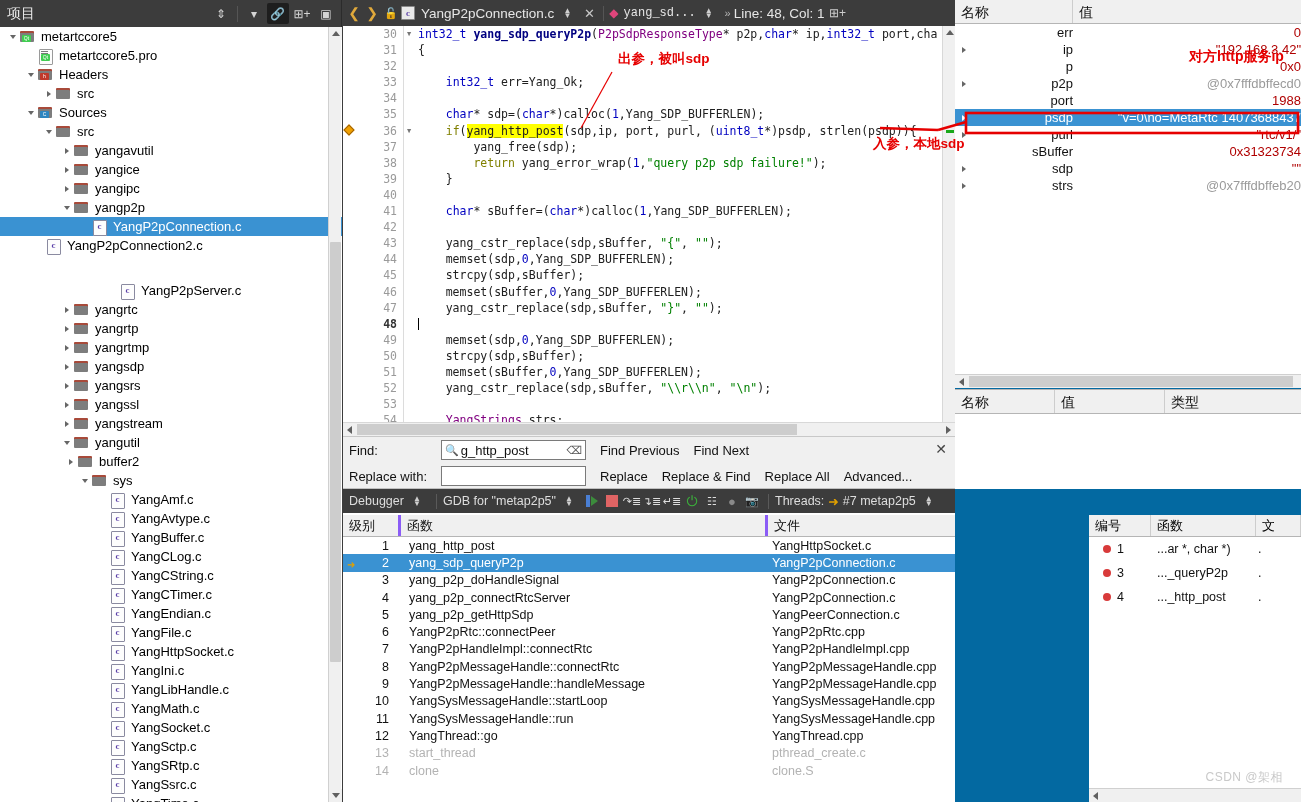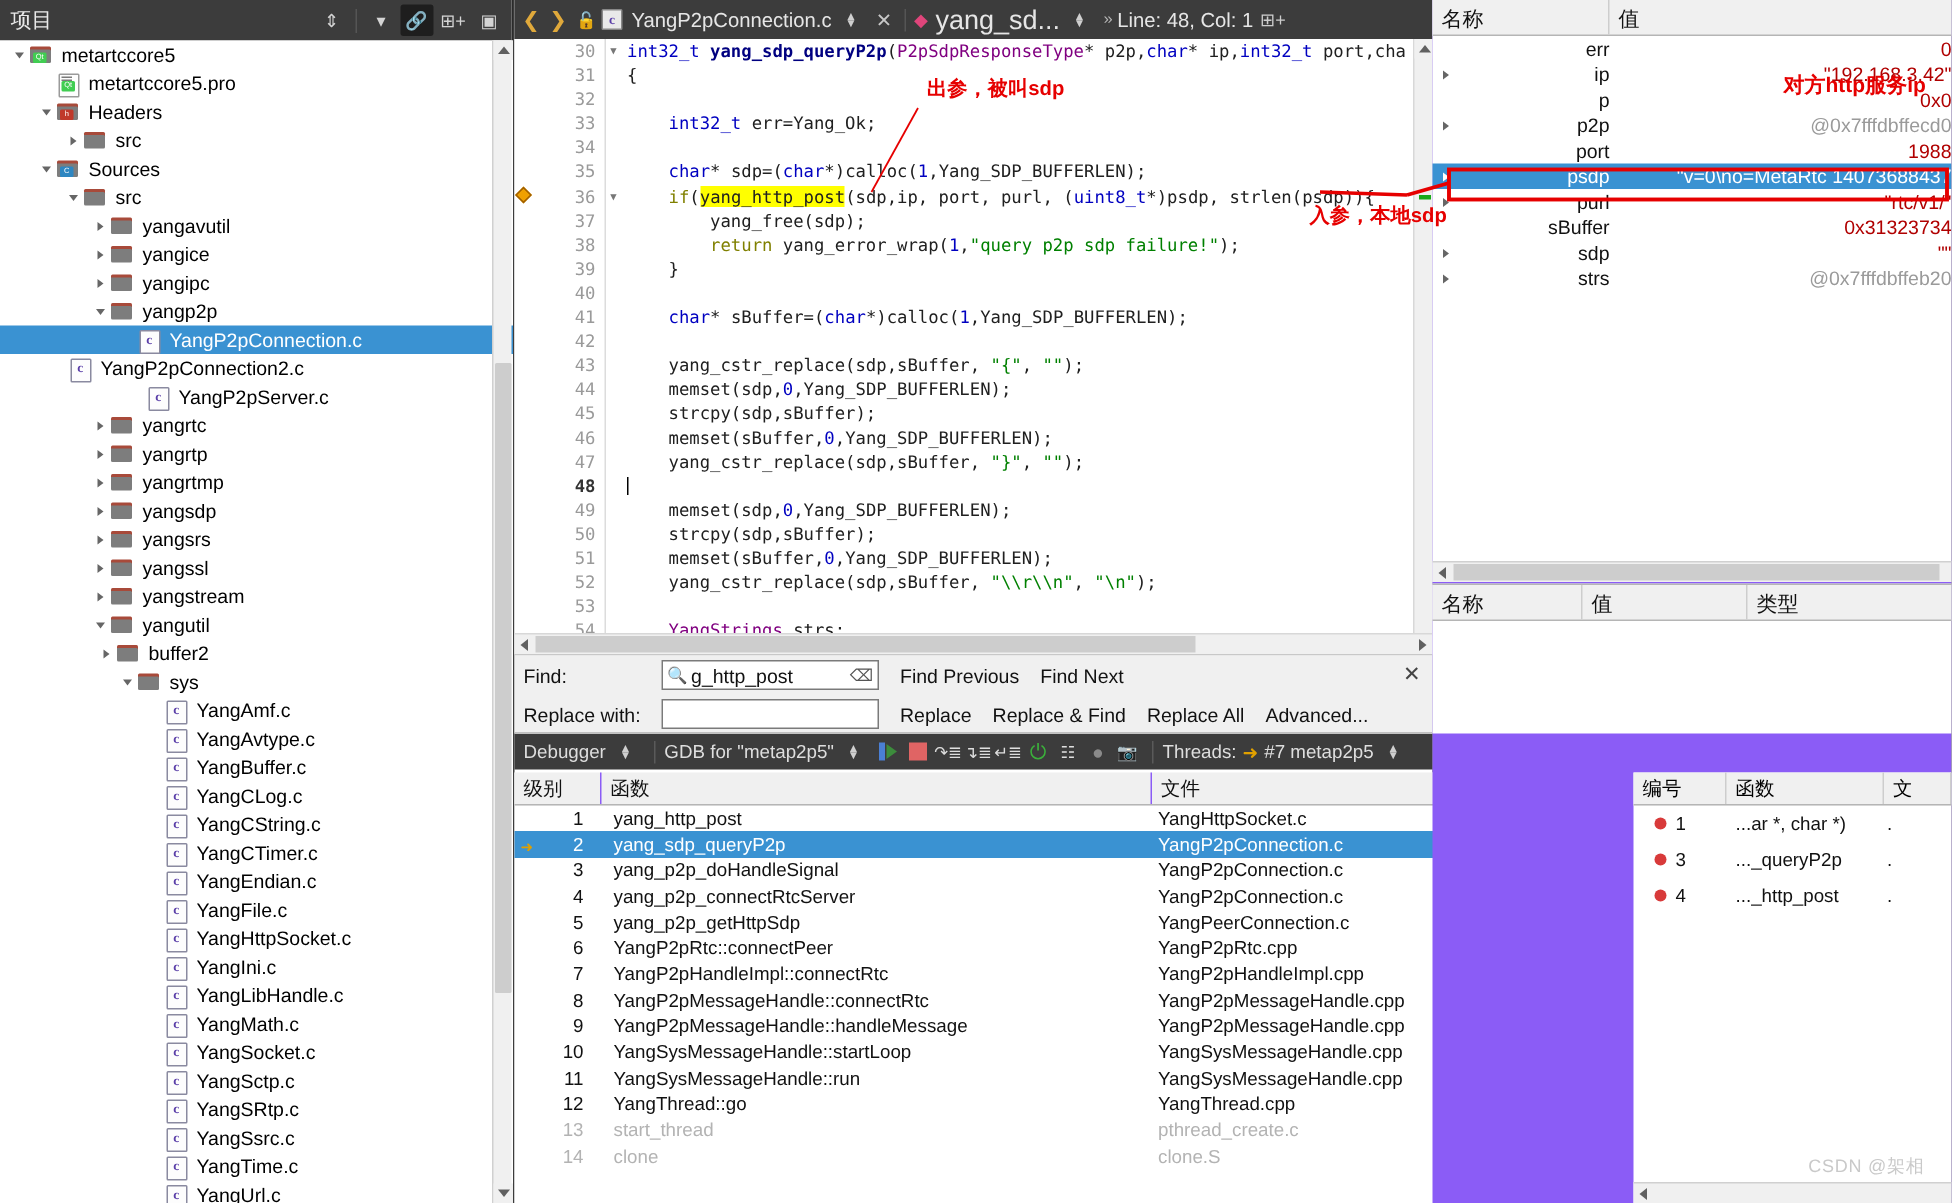--- a/index.html
+++ b/index.html
@@ -219,21 +219,21 @@
   }
   .tab-name { font-size: 13.5px; }
   .stepper {
     display: inline-flex; flex-direction: column; align-items: center;
     justify-content: center; width: 14px; margin: 0 6px; line-height: 5px;
     color: #cfcfcf; font-size: 8px;
   }
   .tb-x { width: 18px; text-align: center; color: #c8c8c8; font-size: 13px; }
   .vsep { width: 1px; height: 15px; background: #555; margin: 0 5px; }
   .sym-diamond { color: #e0457b; font-size: 12px; margin-right: 5px; }
-  .sym-name { font-size: 18px; }
+  .sym-name { font-size: 12px; font-family: Liberation Mono, monospace; }
   .chev2 { color: #b5b5b5; font-size: 11px; margin: 0 3px; }
   .linecol { font-size: 13.5px; }
   .split-ico { width: 18px; text-align: center; color: #ccc; font-size: 12px; margin-left: 4px;}
 
   #code-area {
     position: relative;
     height: 411px;
     background: #ffffff;
     overflow: hidden;
     border-bottom: 1px solid #c8c8c8;
@@ -375,21 +375,21 @@
     background: #fff;
     border-right: 1px solid #b4b4b4;
   }
   .tbl-header {
     display: flex; height: 22px;
     background: #f0f0f0;
     border-bottom: 1px solid #b5b5b5;
     font-size: 13px; color: #111;
   }
   .tbl-header div {
-    border-right: 1px solid #8b5cf6;
+    border-right: 3px solid #8b5cf6;
     padding-left: 6px; line-height: 22px;
     overflow: hidden; white-space: nowrap;
   }
   .stk-row {
     display: flex; height: 17.3px;
     font-size: 12.5px; color: #111;
     align-items: center;
   }
   .stk-row.selected { background: #3a92d2; color: #fff; }
   .stk-row.dim { color: #b3b3b3; }
@@ -399,21 +399,21 @@
   .c-ln  { width: 70px; flex: 0 0 70px; padding-left: 4px; }
   .cur-arrow {
     position: absolute; left: 4px; top: 3px;
     color: #e0a000; font-size: 10px;
   }
 
   
   #right-pane {
     position: absolute; left: 955px; top: 0;
     width: 346px; height: 802px;
-    background: #8b5cf6;
+    background: #0369a1;
   }
   #vars-top { position: absolute; top:0; left:0; width: 346px; height: 388px; background:#fff;}
   .vars-hdr {
     display: flex; height: 24px;
     background: #f0f0f0; border-bottom: 1px solid #b5b5b5;
     font-size: 14px; color: #111;
   }
   .vars-hdr div { border-right: 1px solid #cdcdcd; padding-left: 6px; line-height: 24px; }
   .var-row {
     display: flex; height: 17px; align-items: center;
@@ -572,21 +572,21 @@
         <div class="tree-row selected" style="padding-left: 78px;">
           <span class="tw"></span>
           <span class="ficon cfile"></span>
           <span>YangP2pConnection.c</span>
         </div>
         <div class="tree-row" style="padding-left: 32px;">
           <span class="tw"></span>
           <span class="ficon cfile"></span>
           <span>YangP2pConnection2.c</span>
         </div>
-        <div class="tree-row" style="padding-left: 84px;">
+        <div class="tree-row" style="padding-left: 106px; margin-top: 26px;">
           <span class="tw"></span>
           <span class="ficon cfile"></span>
           <span>YangP2pServer.c</span>
         </div>
         <div class="tree-row" style="padding-left: 60px;">
           <span class="tw">
             <i class="arrow-r"></i>
           </span>
           <span class="ficon folder"></span>
           <span>yangrtc</span>

